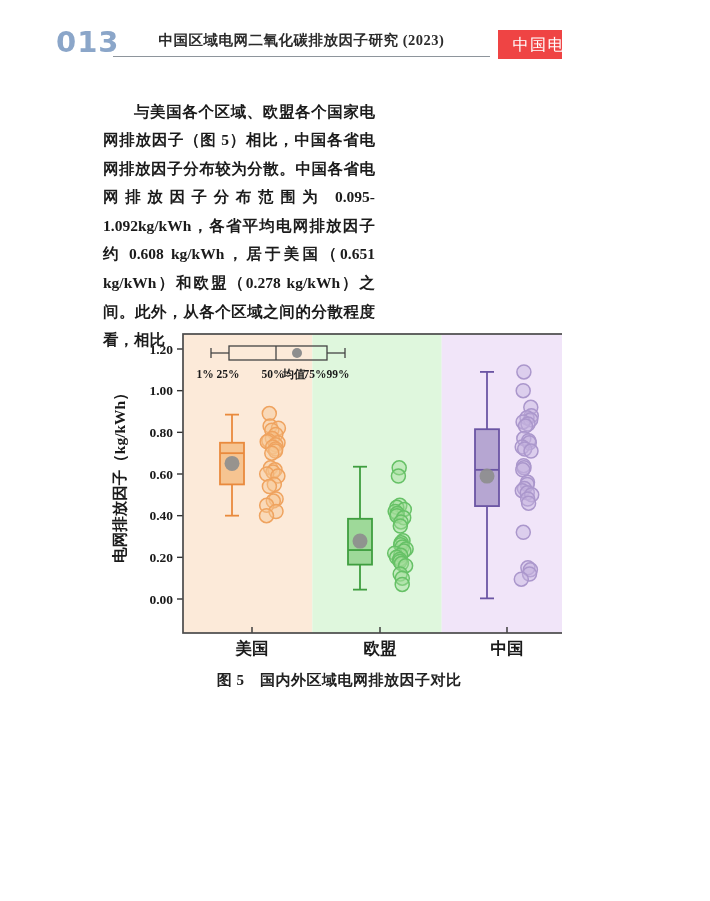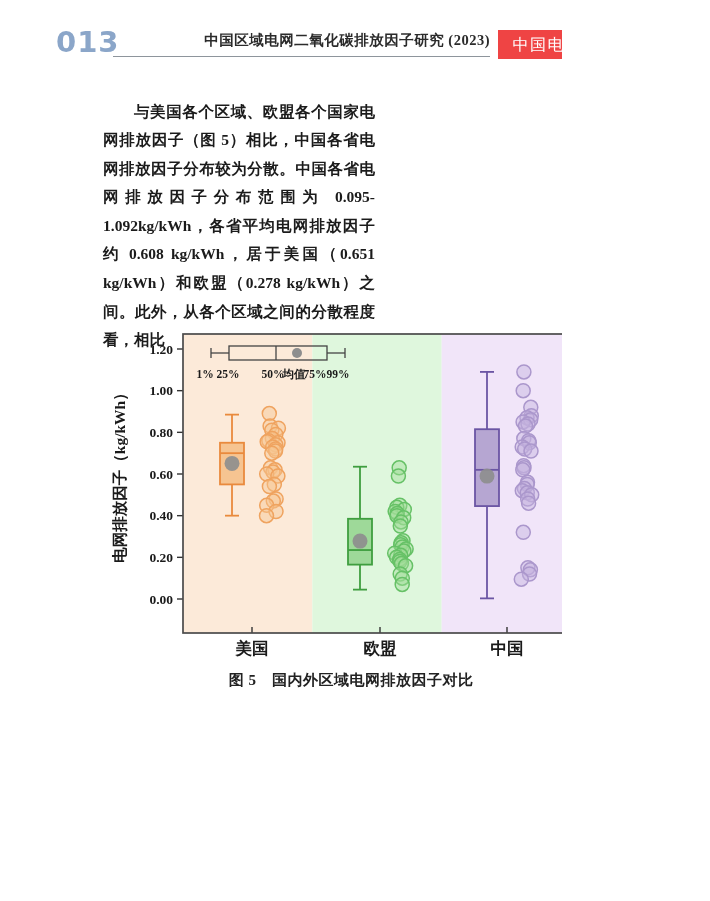--- a/index.html
+++ b/index.html
@@ -2,35 +2,35 @@
 <html><head>
 <meta charset="utf-8">
 <style>
   html,body{margin:0;padding:0;background:#fff;}
   .page{position:relative;width:562px;height:901px;background:#ffffff;overflow:hidden;
         font-family:"Liberation Serif","DejaVu Serif",serif;color:#1c1c1c;}
 
   
   .hdr-num{position:absolute;left:56px;top:25px;font-family:"DejaVu Sans",sans-serif;
            font-weight:700;font-size:29px;color:#8ba6c9;letter-spacing:1px;}
-  .hdr-title{position:absolute;left:113px;top:31px;width:377px;text-align:right;
+  .hdr-title{position:absolute;left:113px;top:31px;width:377px;text-align:center;
              font-size:14.5px;font-weight:600;color:#2b2b2b;letter-spacing:.5px;}
   .hdr-rule{position:absolute;left:113px;top:56px;width:377px;border-top:1.6px solid #8e959c;}
   .hdr-badge{position:absolute;left:498px;top:30px;width:204px;height:29px;background:#ef4444;
              color:#ffffff;font-size:16px;line-height:29px;text-align:center;letter-spacing:1.5px;}
 
   
   .col{position:absolute;top:82px;font-size:15.5px;line-height:28.6px;text-align:justify;
        text-justify:inter-ideograph;color:#1b1b1b;}
   .col-left{left:103px;width:272px;text-indent:2em;font-weight:bold;}
   .col-right{left:371px;width:290px;}
 
   
   .chart-wrap{position:absolute;left:85px;top:331px;width:540px;height:332px;}
-  .fig-caption{position:absolute;left:81px;top:671px;width:540px;text-align:center;
+  .fig-caption{position:absolute;left:69px;top:671px;width:540px;text-align:center;
                font-size:15px;font-weight:600;color:#222;letter-spacing:.5px;}
   .note{position:absolute;left:85px;top:711px;width:556px;font-size:13.8px;line-height:25.8px;
         text-align:justify;color:#1b1b1b;}
 
   
   .tick{font:700 13.5px "Liberation Serif",serif;fill:#1a1a1a;}
   .xlabel{font:700 16.5px "Liberation Serif",serif;fill:#1a1a1a;}
   .axis-label{font:700 15.5px "Liberation Serif",serif;fill:#1a1a1a;}
   .legend-label{font:700 11.5px "Liberation Serif",serif;fill:#1a1a1a;}
 </style>

